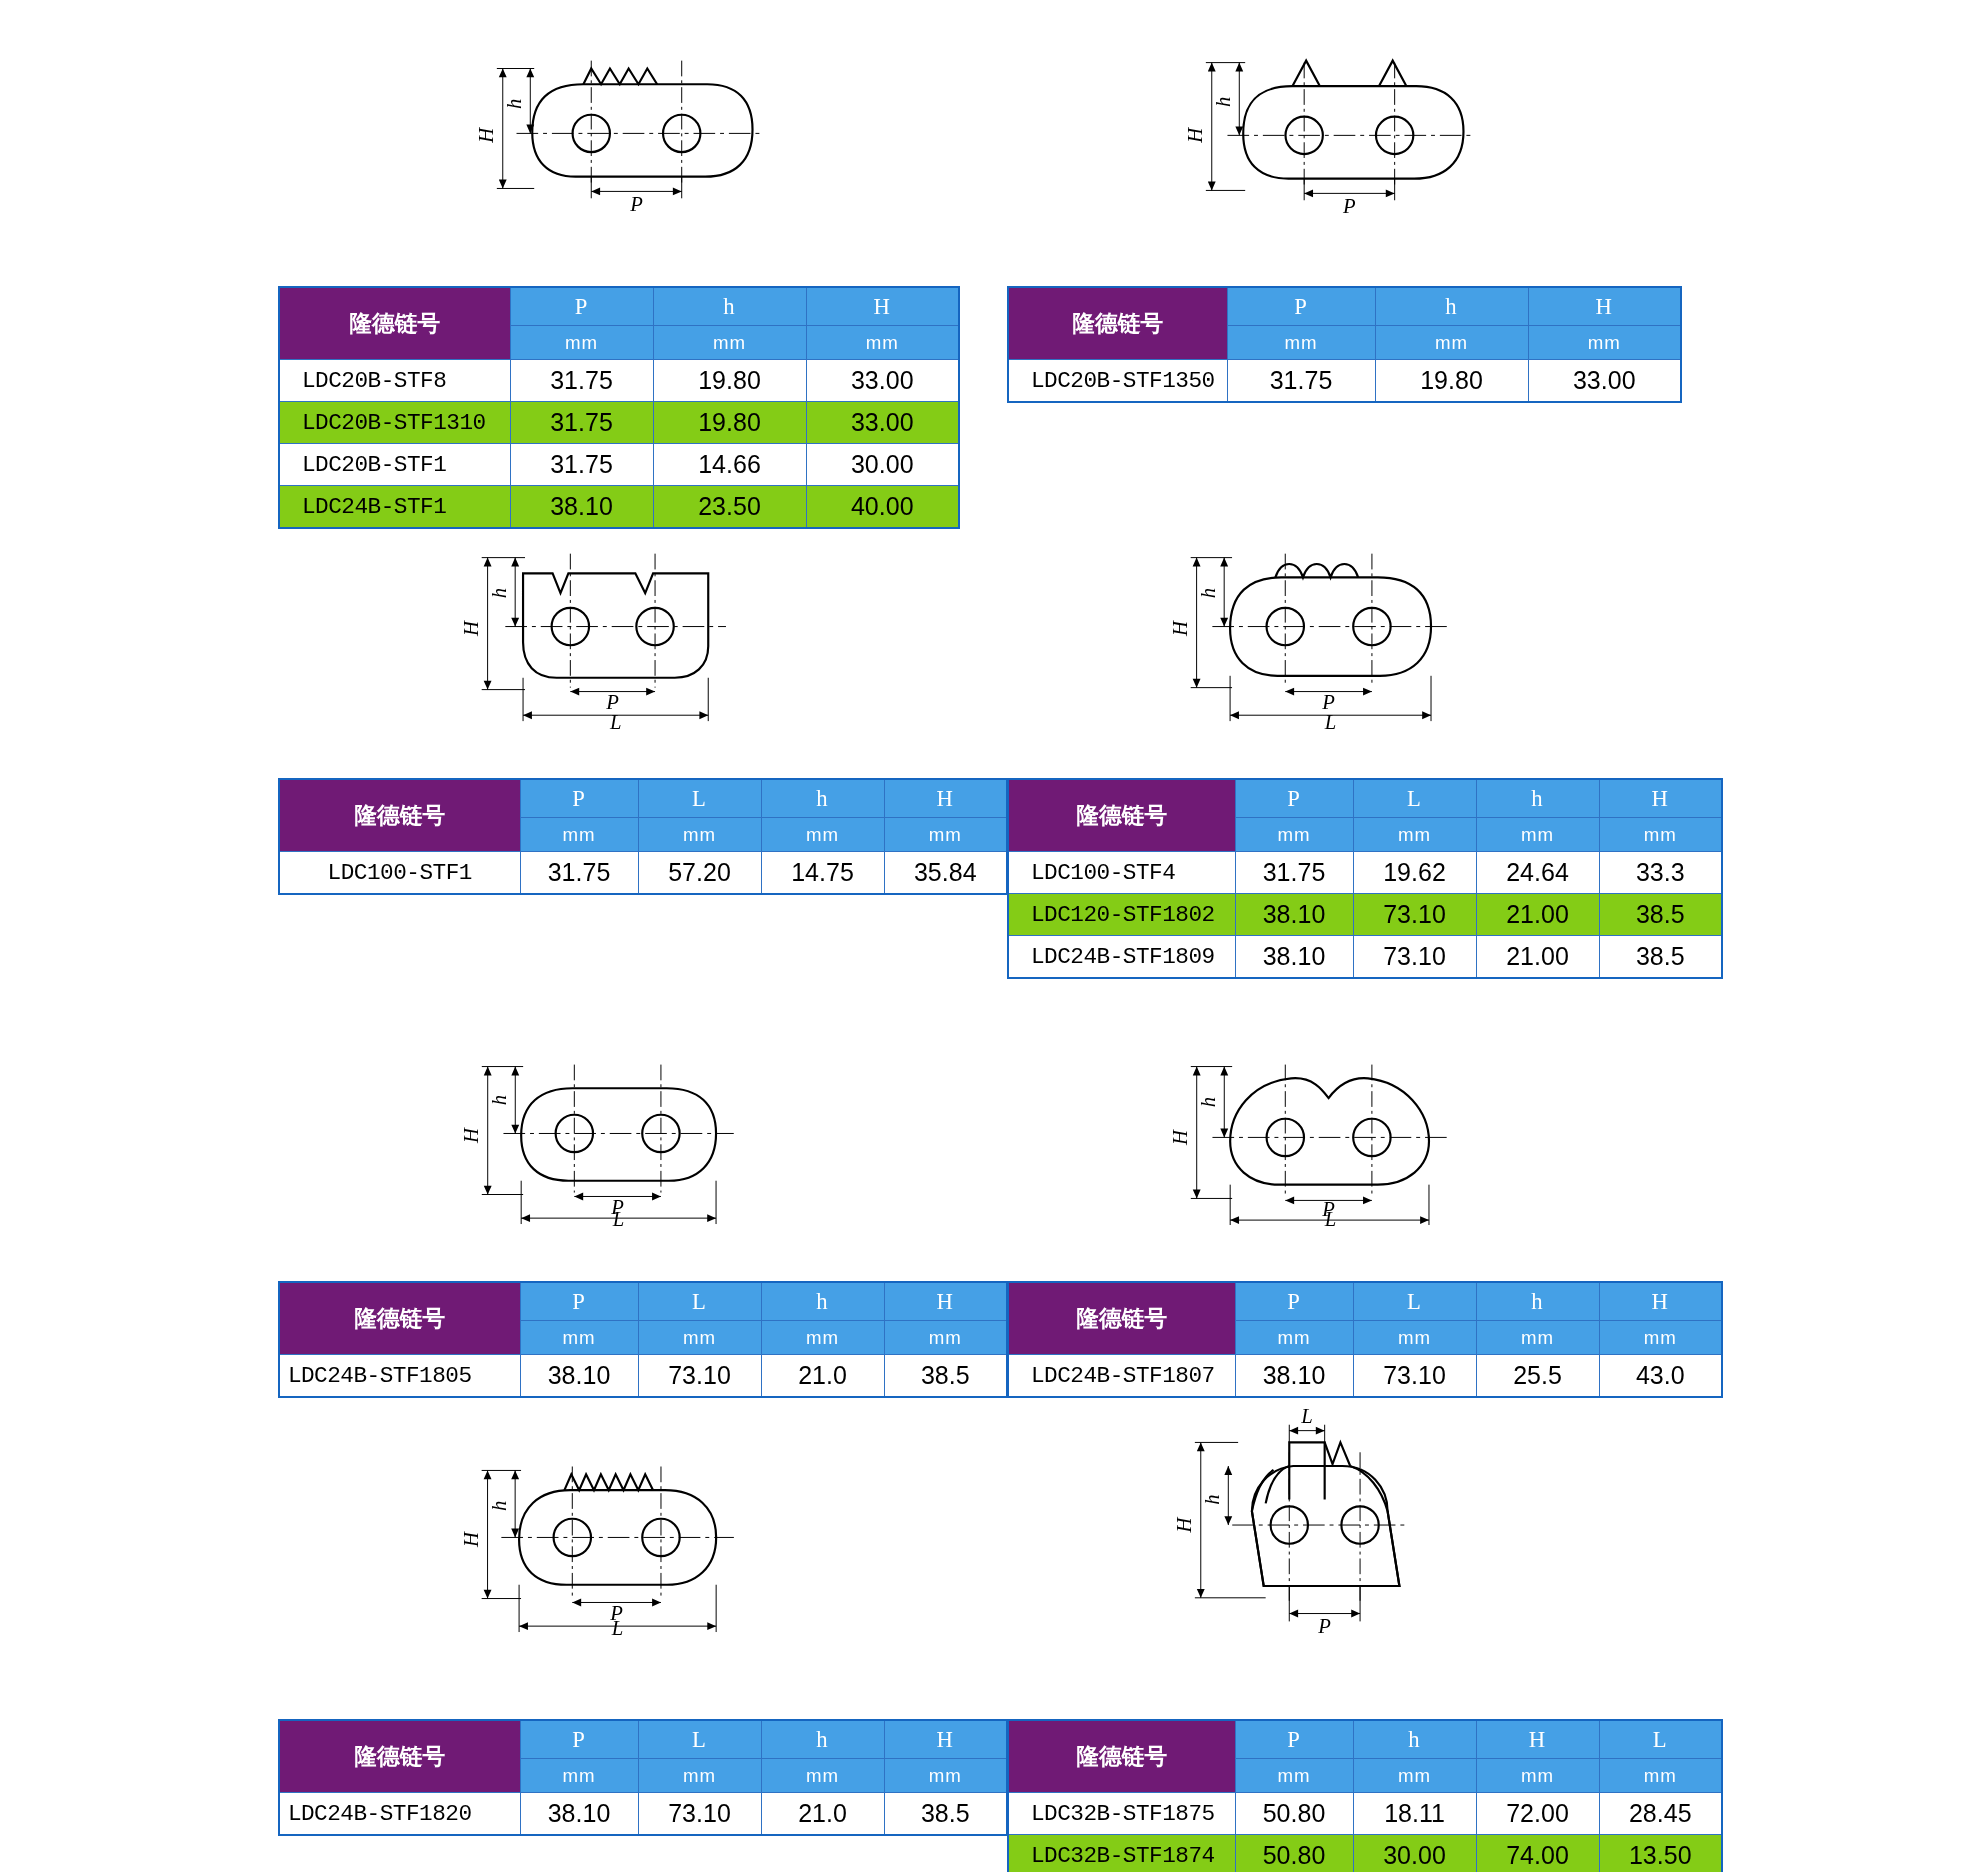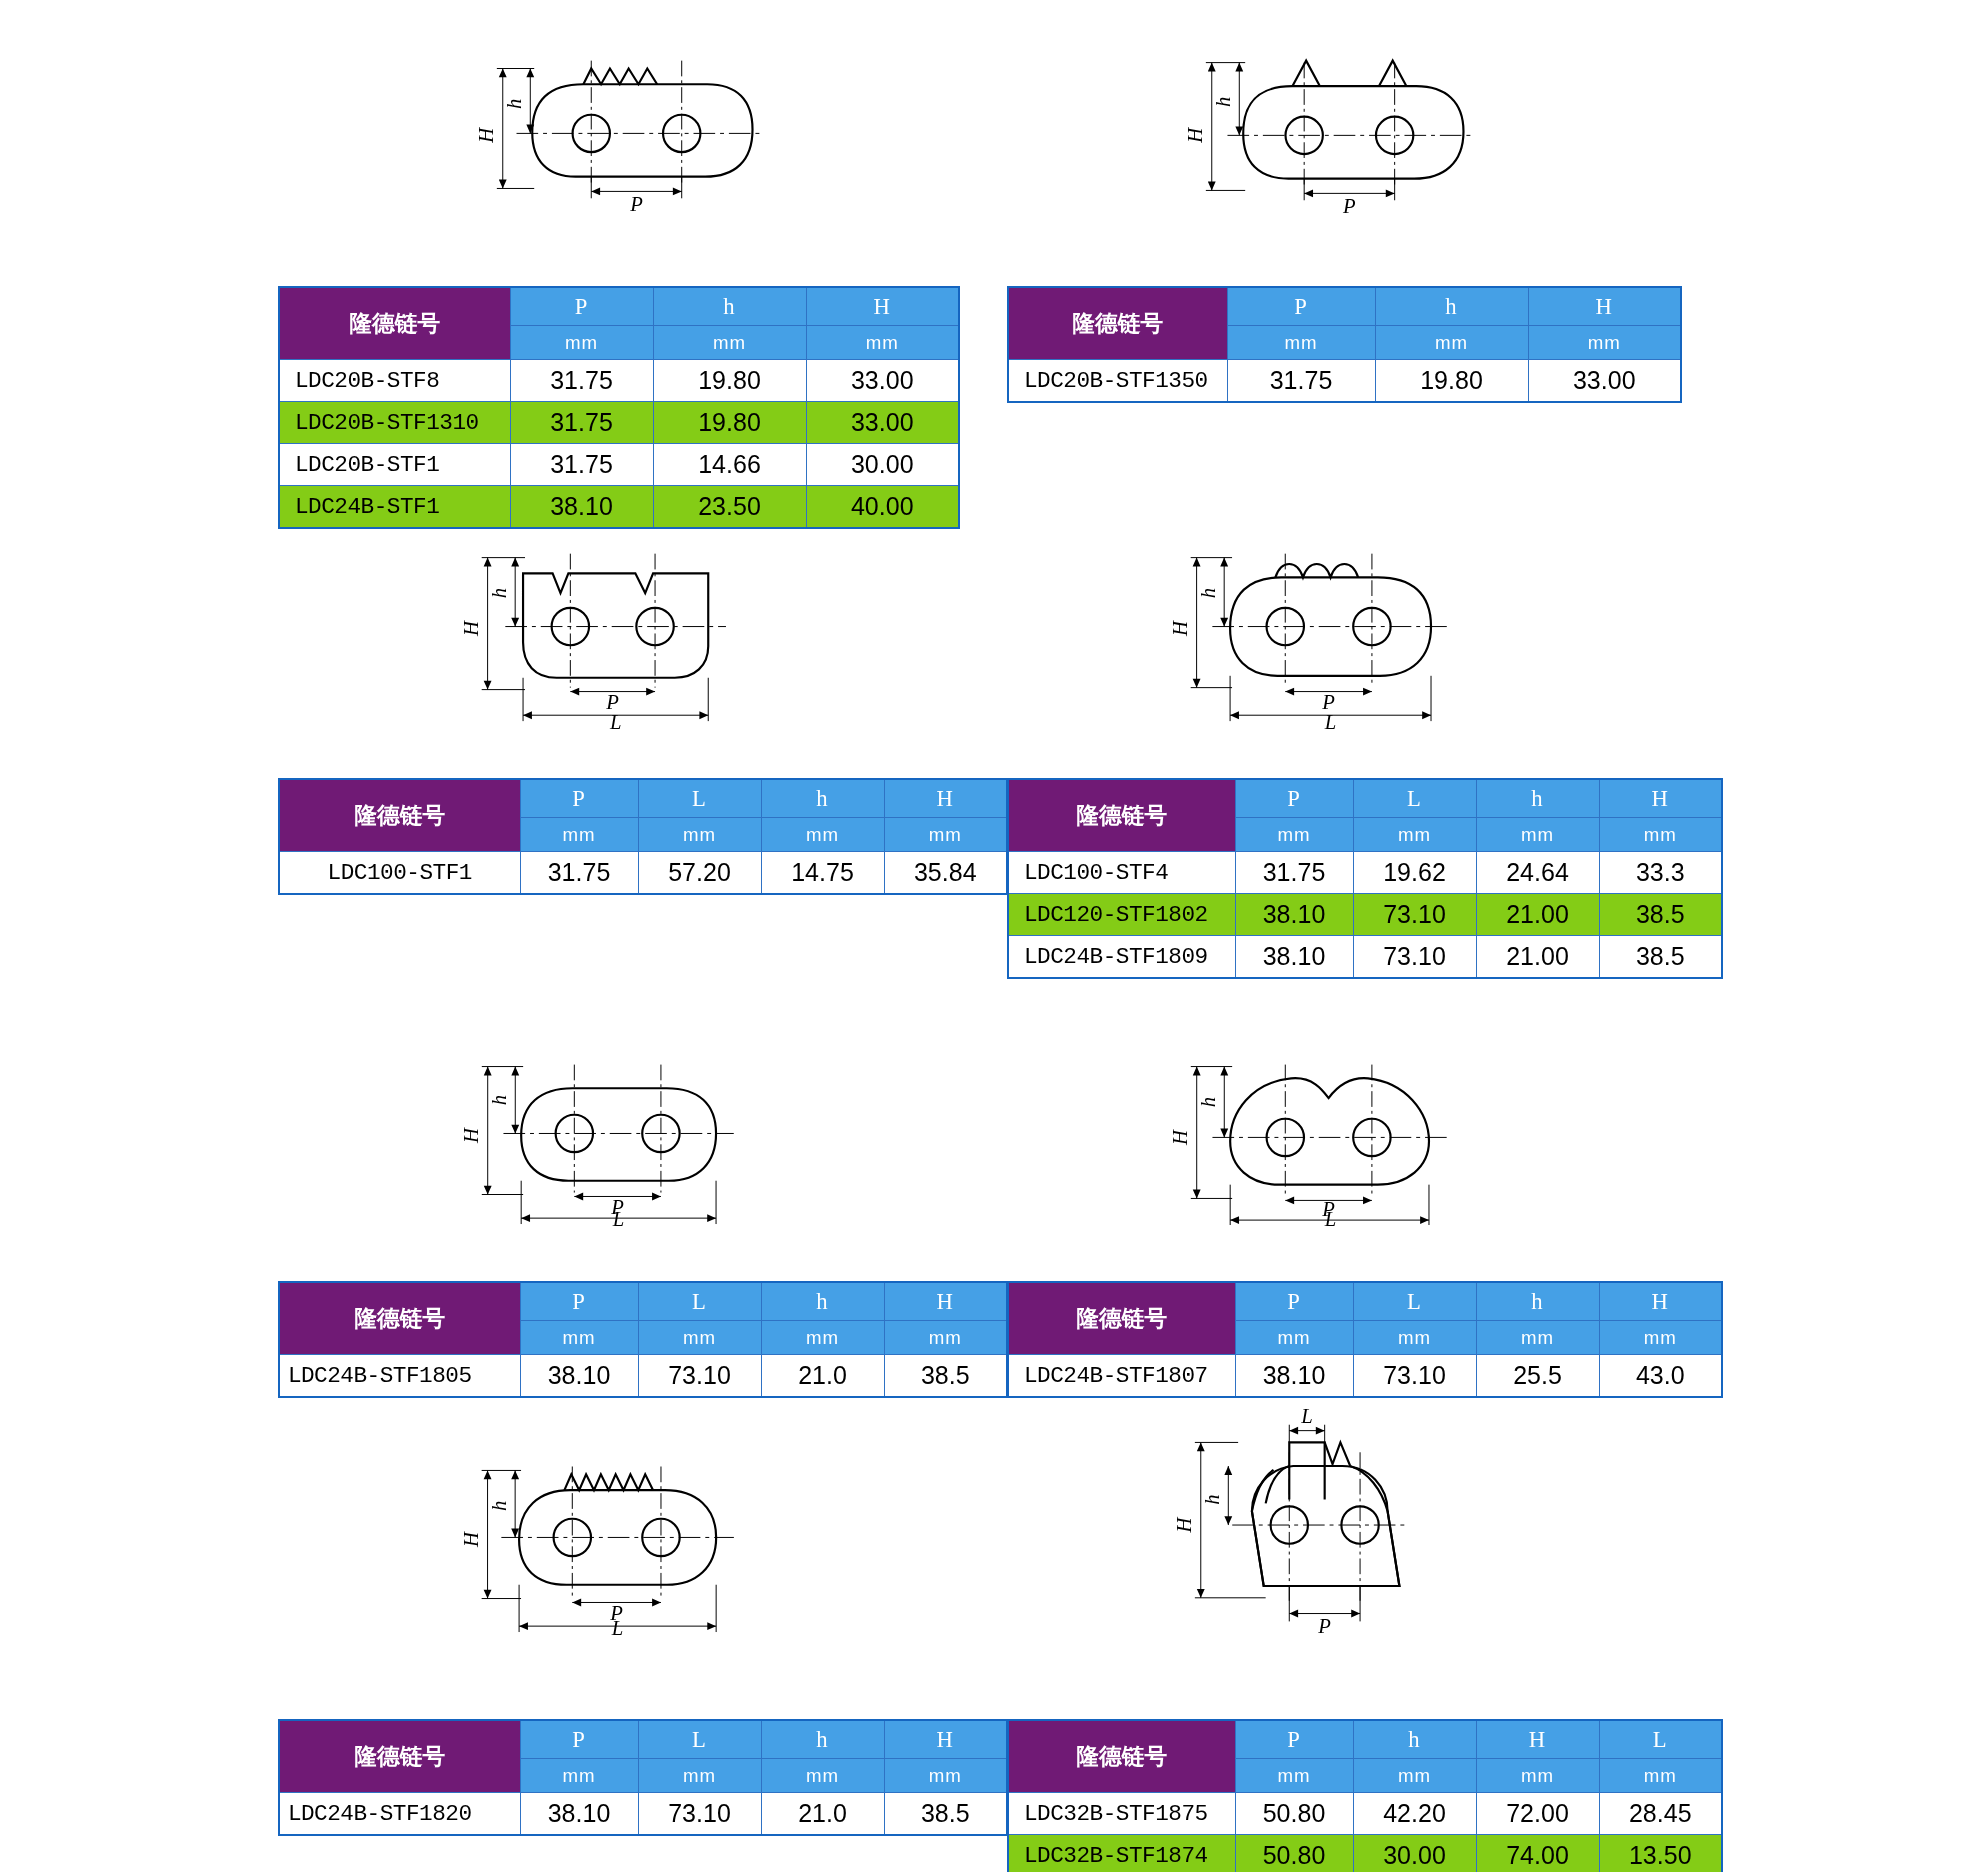--- a/index.html
+++ b/index.html
@@ -66,21 +66,21 @@
     background: #701a75;
     color: #ffffff;
     font-size: 22.7px;
     font-weight: bold;
   }
   table.spec td.name {
     font-size: 22.7px;
     font-family: "Liberation Mono", monospace;
     letter-spacing: -0.5px;
     height: 41px;
-    padding-left: 15px;
+    padding-left: 22px;
     text-align: left;
   }
   table.spec td.val {
     font-size: 25px;
     font-family: "Liberation Sans", sans-serif;
     height: 41px;
   }
   tr.hl td {
     background: #84cc16;
   }
@@ -611,21 +611,21 @@
       </tr>
       <tr>
         <th class="hdr unit">mm</th>
         <th class="hdr unit">mm</th>
         <th class="hdr unit">mm</th>
         <th class="hdr unit">mm</th>
       </tr>
       <tr>
         <td class="name">LDC32B-STF1875</td>
         <td class="val">50.80</td>
-        <td class="val">42.20</td>
+        <td class="val">18.11</td>
         <td class="val">72.00</td>
         <td class="val">28.45</td>
       </tr>
       <tr class="hl">
         <td class="name">LDC32B-STF1874</td>
         <td class="val">50.80</td>
         <td class="val">30.00</td>
         <td class="val">74.00</td>
         <td class="val">13.50</td>
       </tr>

